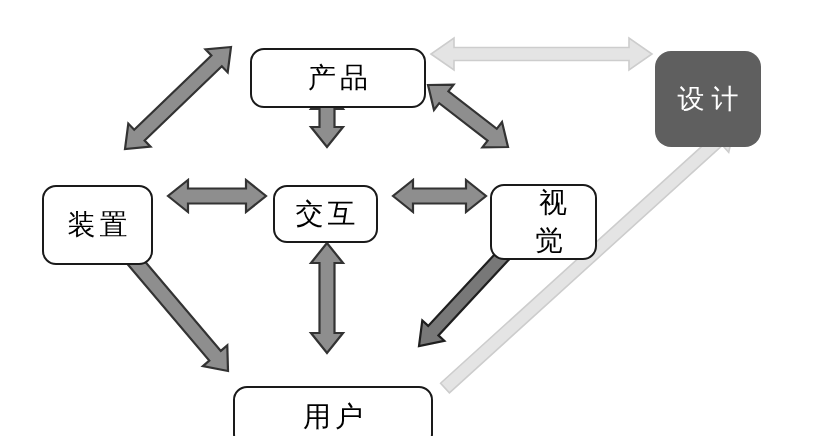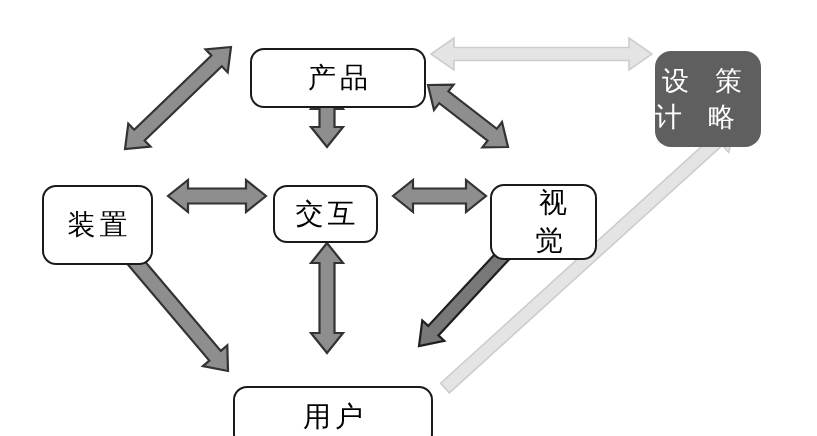--- a/index.html
+++ b/index.html
@@ -88,16 +88,15 @@
   <div class="node node-visual">
     <span>视觉</span>
   </div>
 
   <div class="node node-user">
     <span>用户</span>
   </div>
 
   <div class="node node-strategy">
     <span>设计</span>
-    <span>策略</span>
   </div>
 
 </div>
 
 </body></html>

